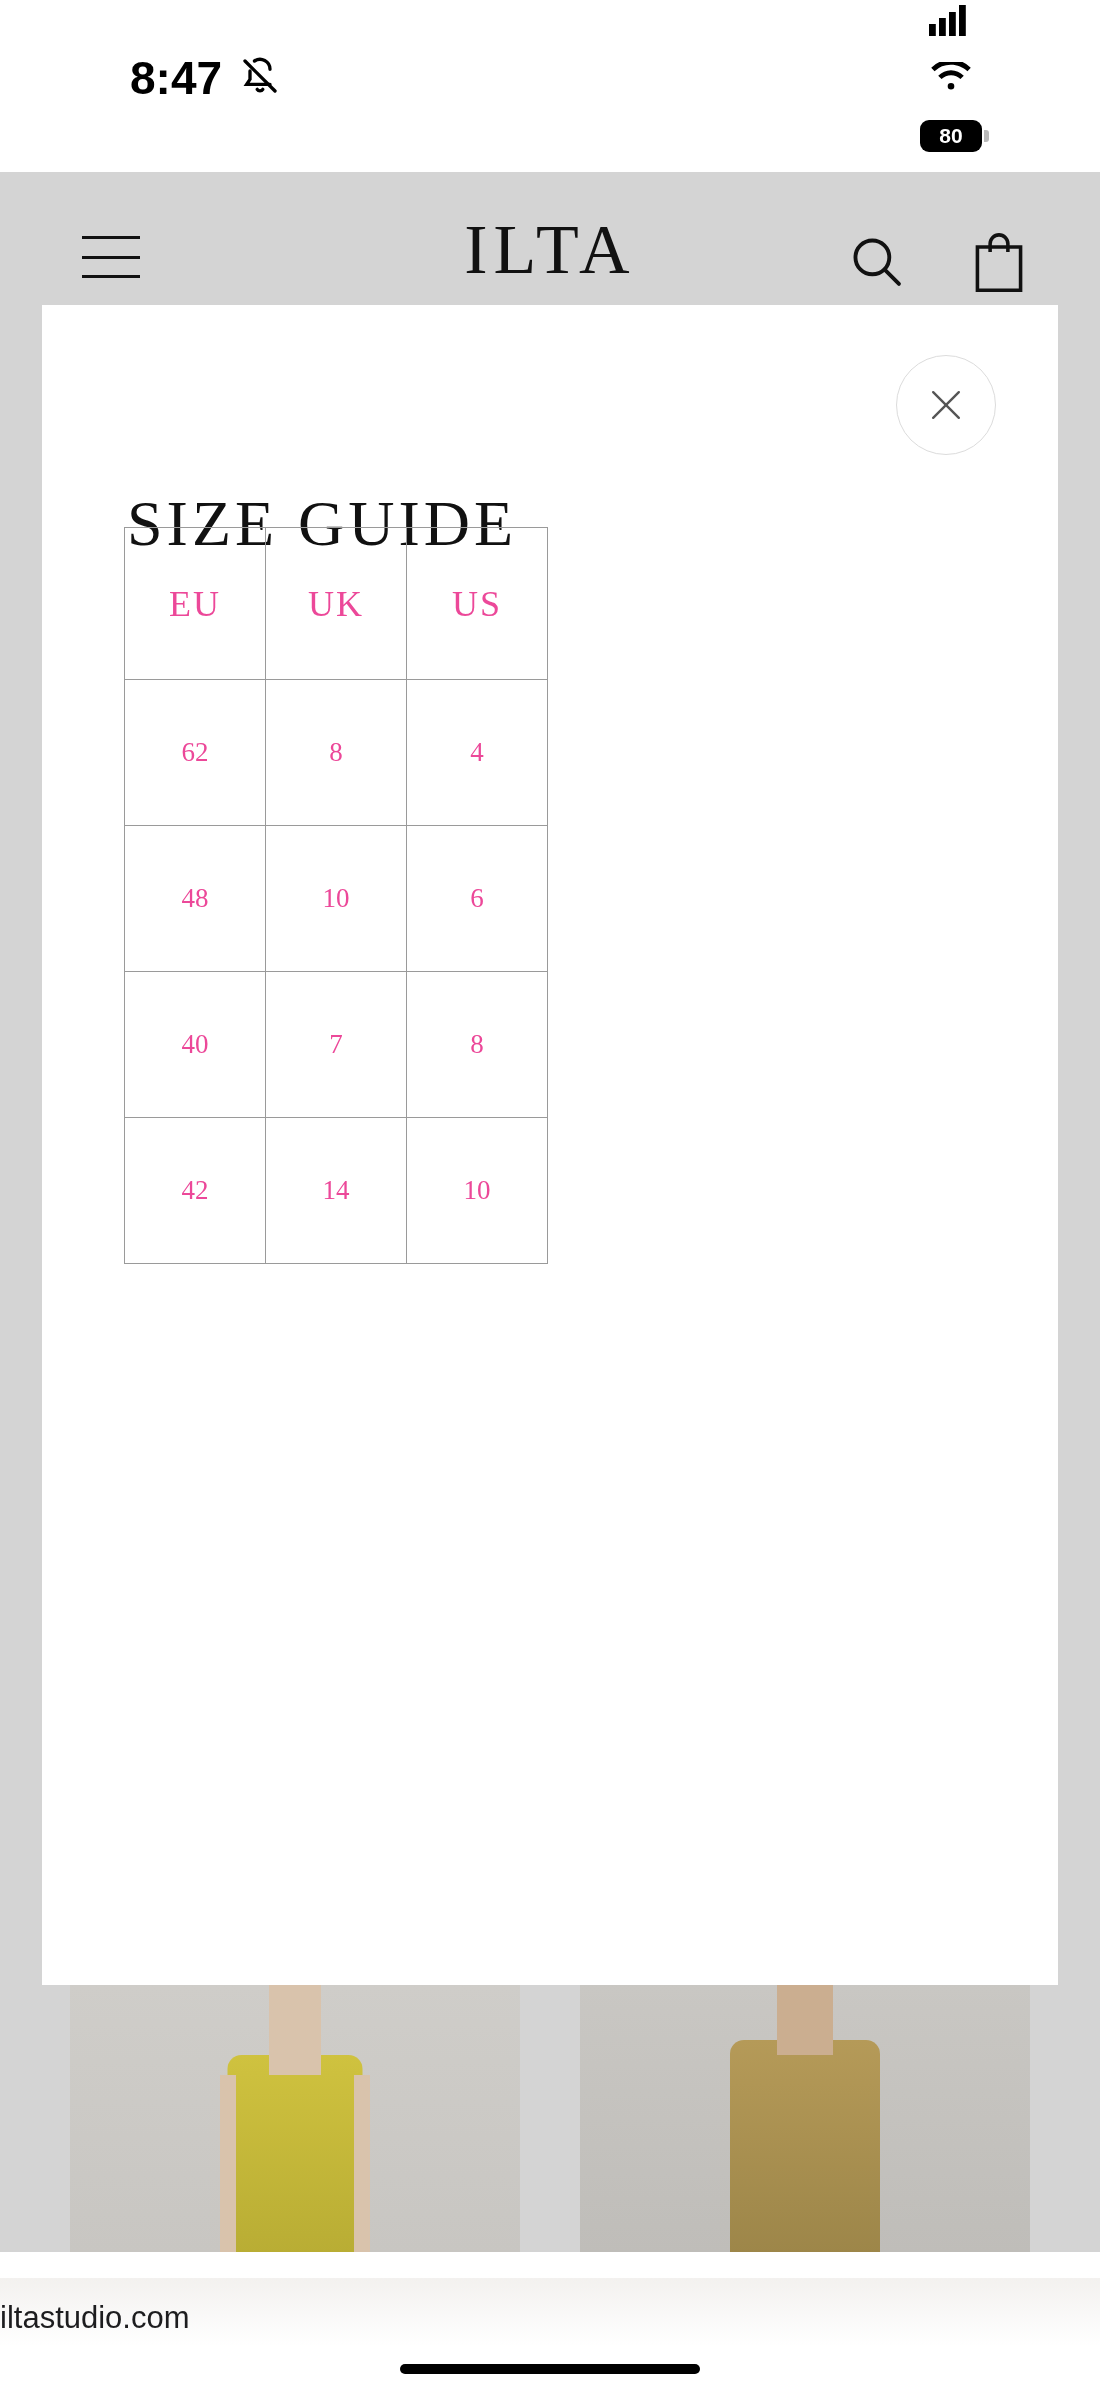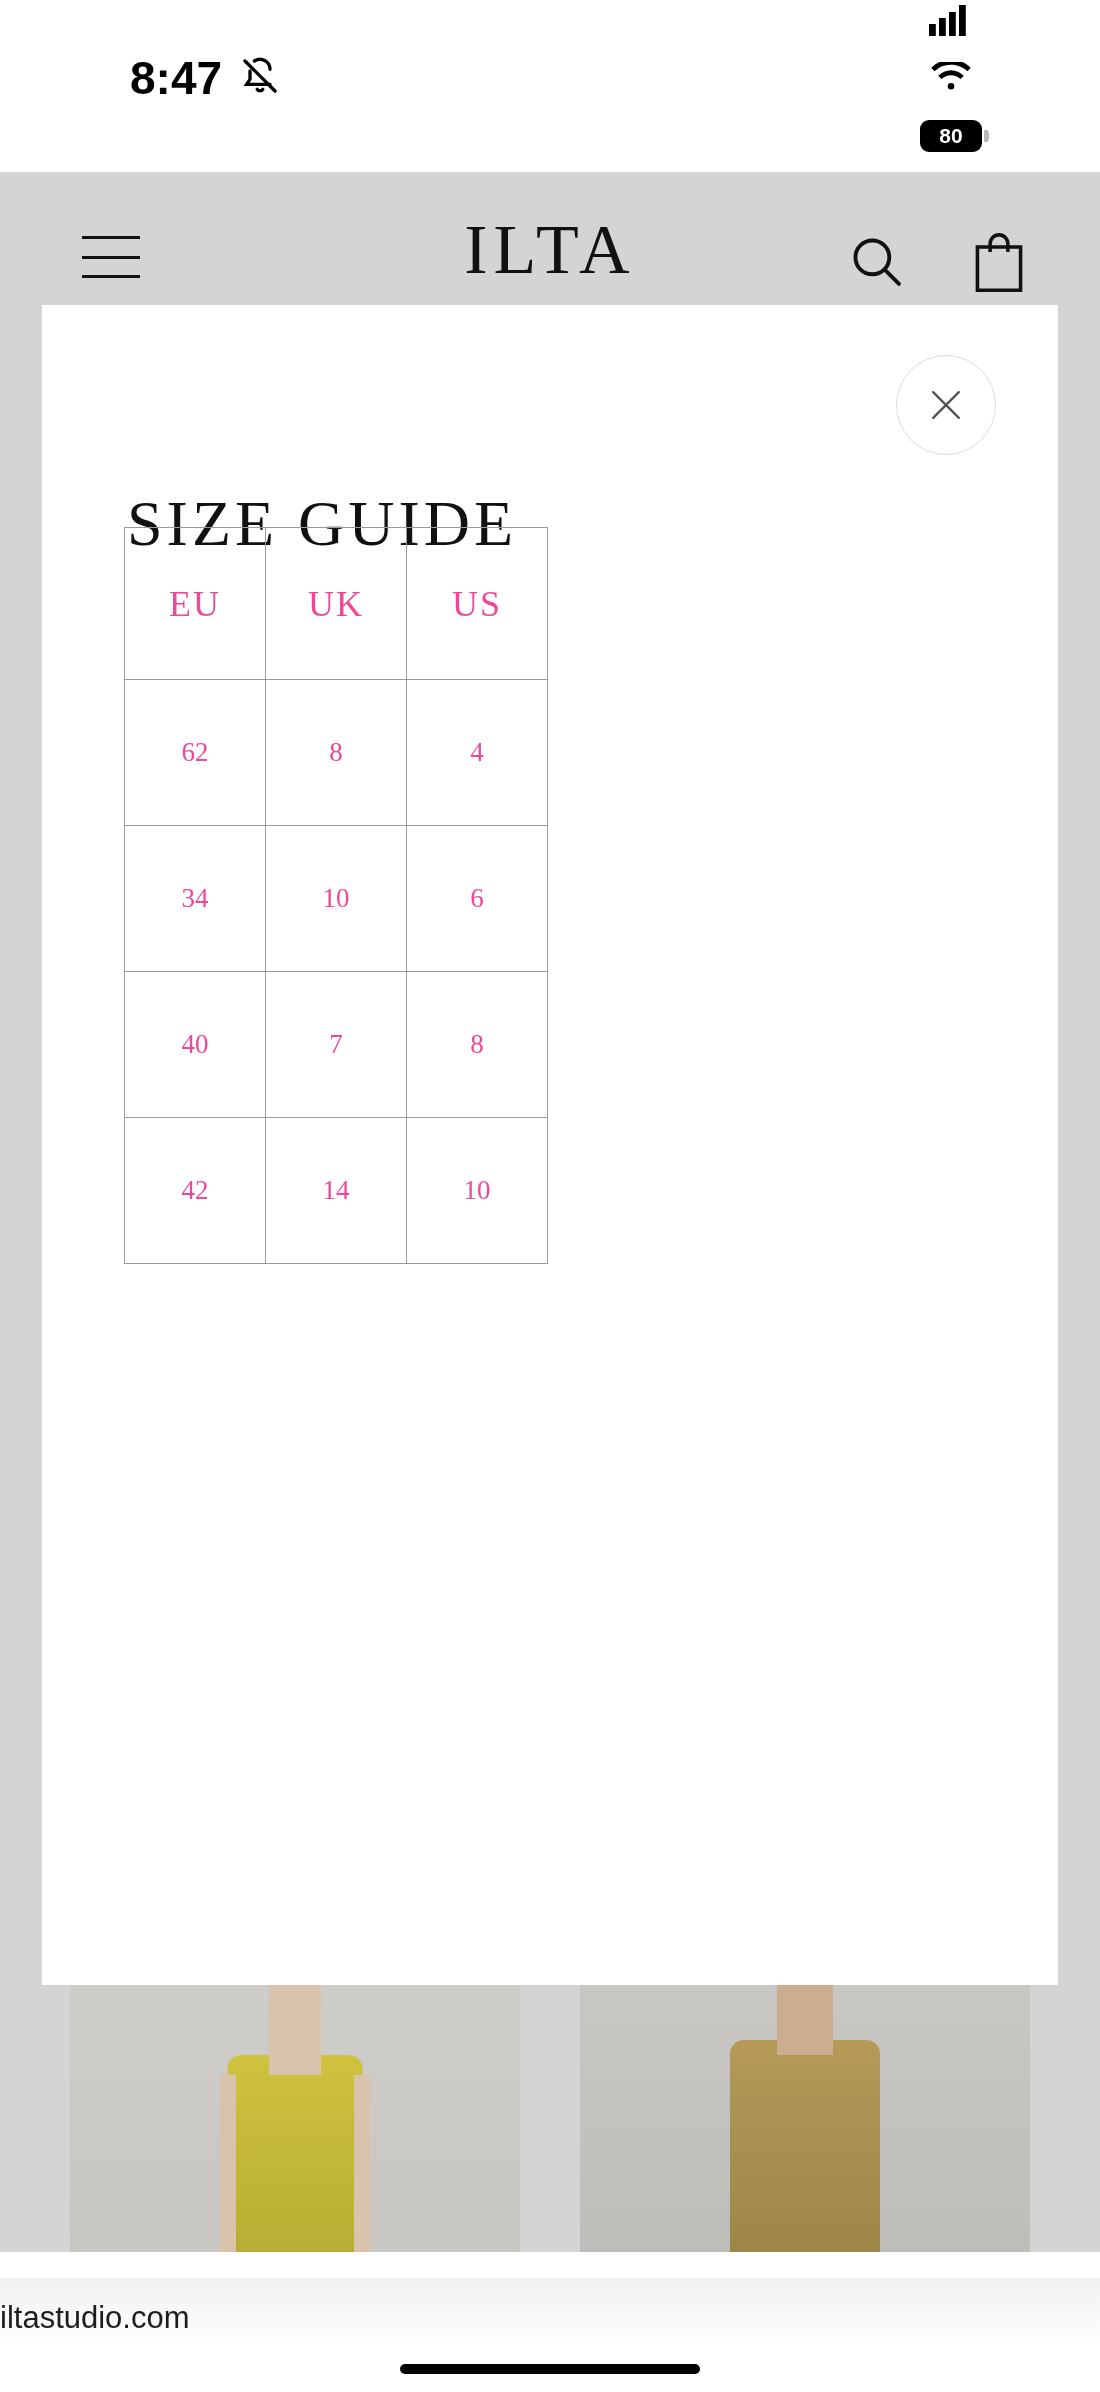--- a/index.html
+++ b/index.html
@@ -390,21 +390,21 @@
           <th>US</th>
         </tr>
       </thead>
       <tbody>
         <tr>
           <td>62</td>
           <td>8</td>
           <td>4</td>
         </tr>
         <tr>
-          <td>34</td>
+          <td>48</td>
           <td>10</td>
           <td>6</td>
         </tr>
         <tr>
           <td>40</td>
           <td>7</td>
           <td>8</td>
         </tr>
         <tr>
           <td>42</td>

